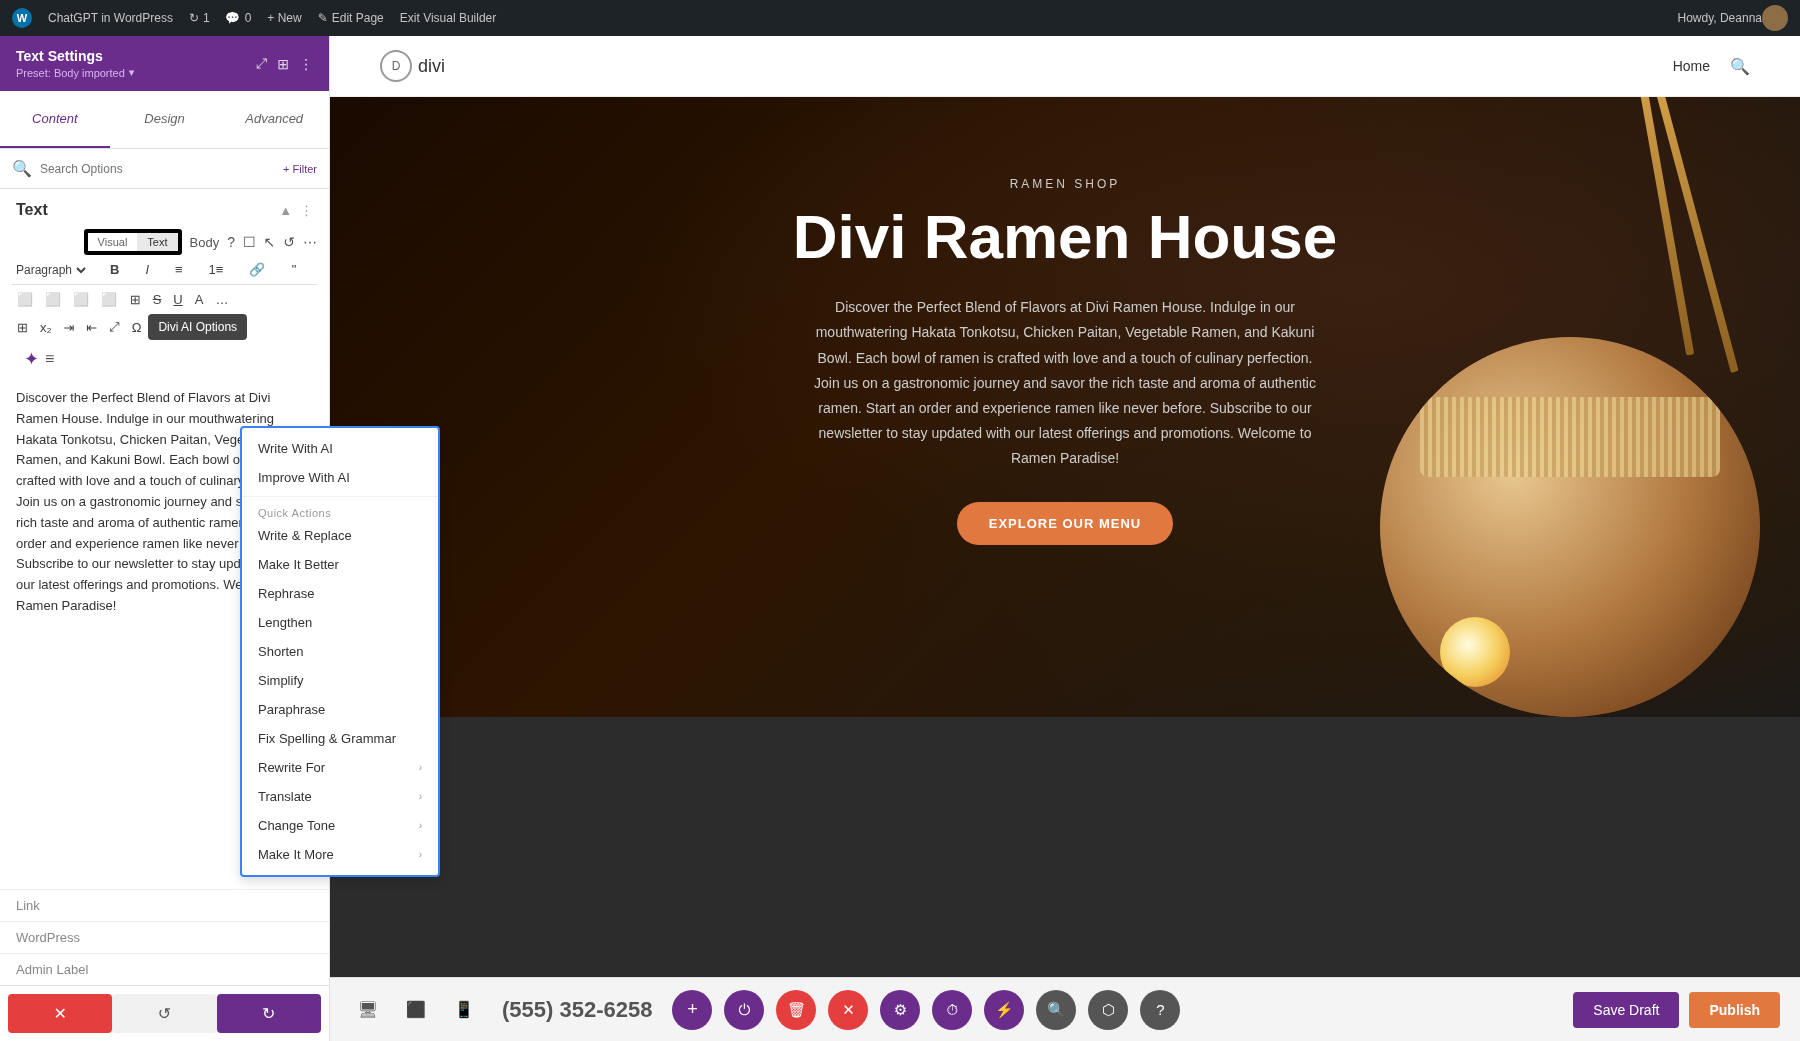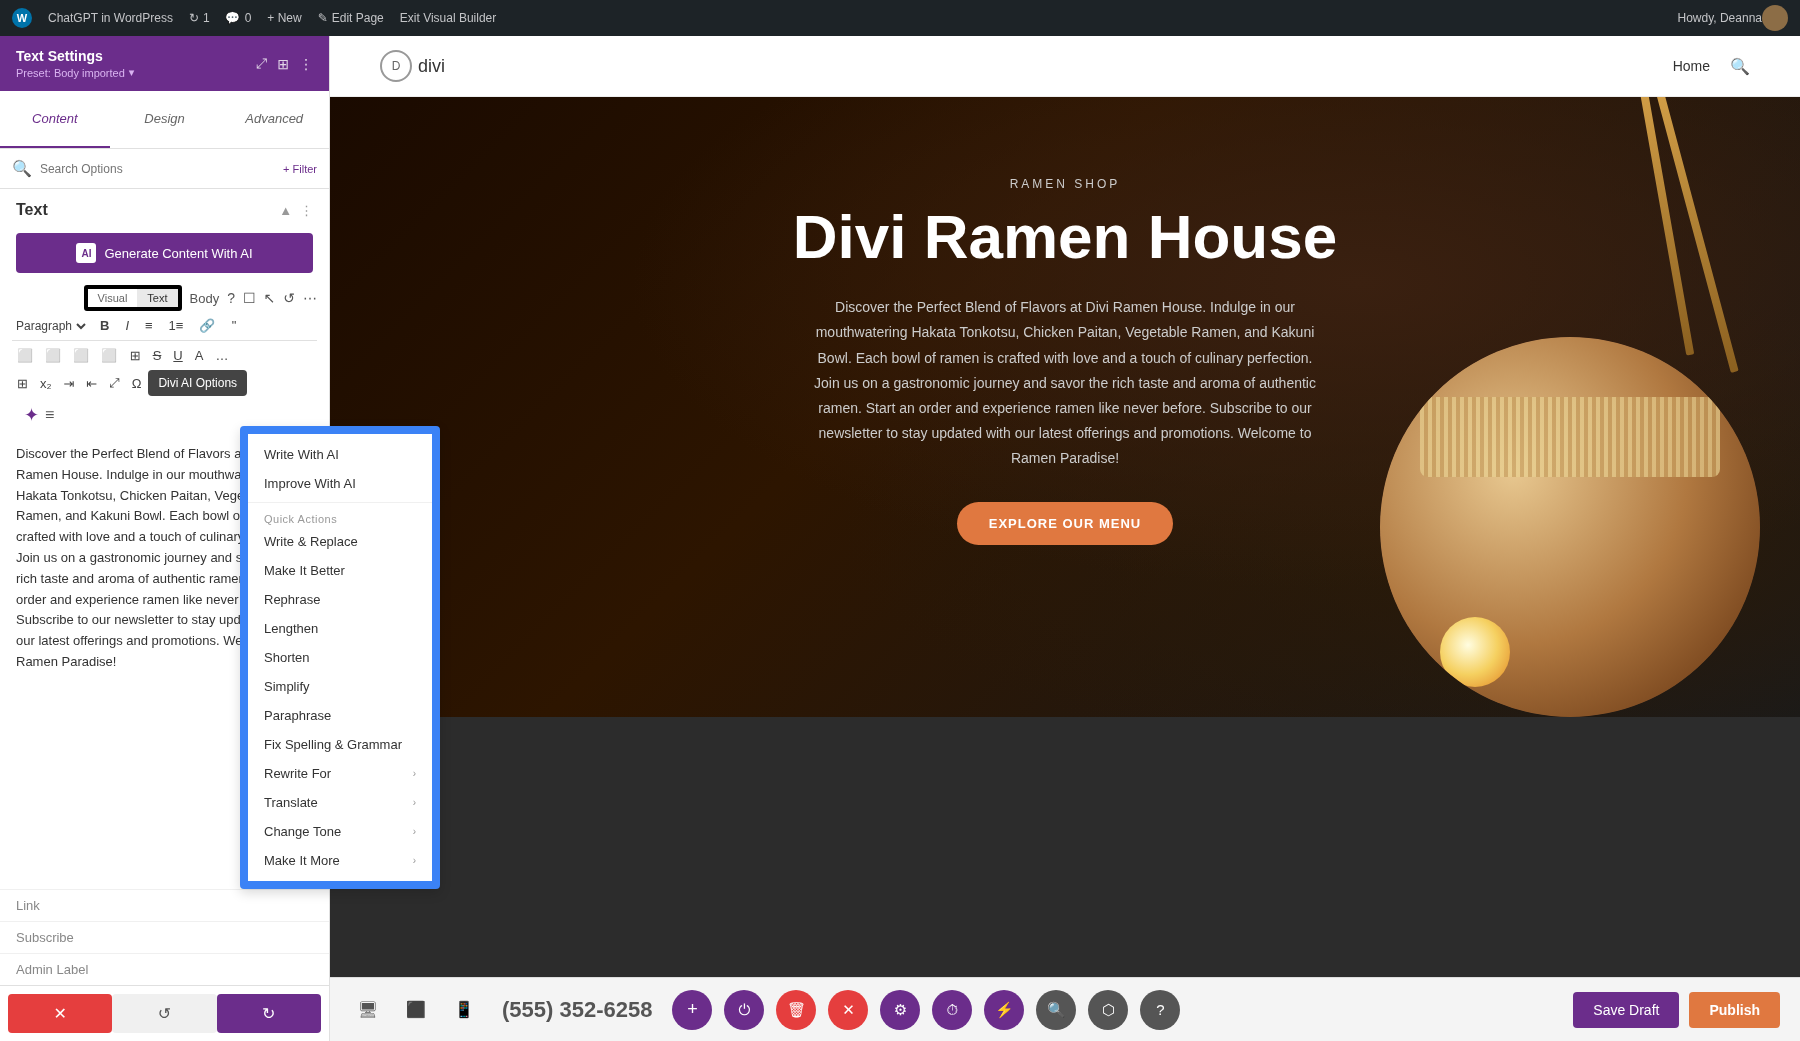--- a/index.html
+++ b/index.html
@@ -155,21 +155,21 @@
       gap: 8px;
     }
     .body-label { font-size: 13px; color: #555; }
     .toolbar-icon { color: #555; cursor: pointer; font-size: 14px; }
 
     .toolbar-row2 {
       display: flex;
       align-items: center;
       border-bottom: 1px solid #e0e0e0;
       padding-bottom: 4px;
-      gap: 6px;
+      gap: 16px;
     }
     .toolbar-btn {
       padding: 3px 5px;
       cursor: pointer;
       border: none;
       background: none;
       color: #444;
       font-size: 13px;
       border-radius: 2px;
     }
@@ -216,21 +216,21 @@
       display: inline-flex;
       align-items: center;
     }
 
     
     .ai-dropdown {
       position: absolute;
       left: 240px;
       top: 390px;
       background: #fff;
-      border: 8px solid #3b82f6;
+      border: 2px solid #3b82f6;
       border-radius: 4px;
       width: 200px;
       box-shadow: 0 4px 12px rgba(0,0,0,0.15);
       z-index: 200;
       padding: 6px 0;
     }
     .ai-dropdown-item {
       padding: 7px 16px;
       font-size: 13px;
       color: #333;
@@ -558,24 +558,20 @@
     </div>
 
     <div class="section-header">
       <div class="section-title">Text</div>
       <div class="section-icons">
         <span class="section-icon">▲</span>
         <span class="section-icon">⋮</span>
       </div>
     </div>
 
-    <button class="generate-btn">
-      <div class="ai-icon">AI</div>
-      <span>Generate Content With AI</span>
-    </button>
 
     <div class="editor-toolbar">
       <div class="toolbar-row1">
         <div class="visual-text-tabs">
           <span class="vt-tab">Visual</span>
           <span class="vt-tab active">Text</span>
         </div>
         <span class="body-label">Body</span>
         <span class="toolbar-icon">?</span>
         <span class="toolbar-icon">☐</span>
@@ -624,21 +620,21 @@
       </div>
     </div>
 
     <div class="text-editor">Discover the Perfect Blend of Flavors at Divi Ramen House. Indulge in our mouthwatering Hakata Tonkotsu, Chicken Paitan, Vegetable Ramen, and Kakuni Bowl. Each bowl of ramen is crafted with love and a touch of culinary perfection. Join us on a gastronomic journey and savor the rich taste and aroma of authentic ramen. Start an order and experience ramen like never before. Subscribe to our newsletter to stay updated with our latest offerings and promotions. Welcome to Ramen Paradise!</div>
 
     <div class="sidebar-section">
       <div class="sidebar-section-title">Link</div>
     </div>
 
     <div class="sidebar-section">
-      <div class="sidebar-section-title">Subscribe</div>
+      <div class="sidebar-section-title">WordPress</div>
     </div>
 
     <div class="sidebar-section">
       <div class="sidebar-section-title">Admin Label</div>
     </div>
 
     <div class="sidebar-footer">
       <button class="footer-btn footer-btn-cancel">✕</button>
       <button class="footer-btn footer-btn-reset">↺</button>
       <button class="footer-btn footer-btn-apply">↻</button>

